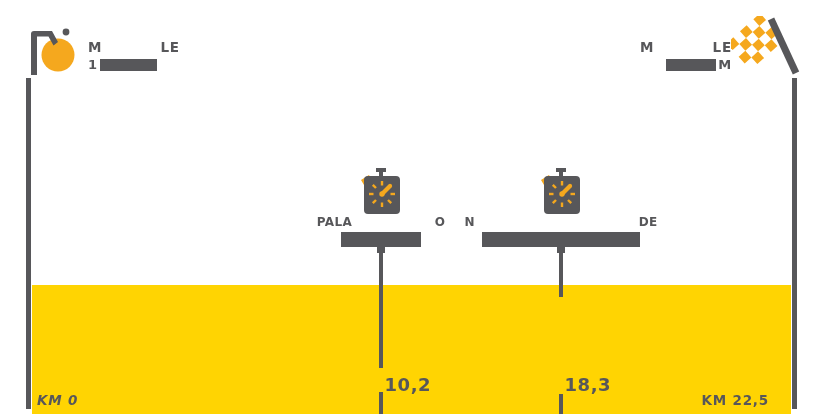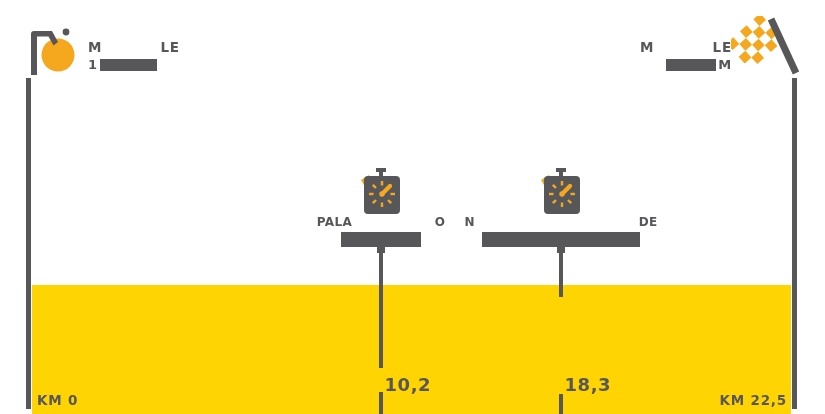--- a/index.html
+++ b/index.html
@@ -31,22 +31,22 @@
     line-height:14px;white-space:nowrap;
   }
   #cp1-label{left:281px;width:200px;top:215px;}
   #cp2-label{left:441px;width:240px;top:215px;}
   .cp-bar{margin:3px auto 0 auto;background:#57575a;height:15px;}
   
   .km-num{font-size:18px;font-weight:bold;letter-spacing:0.5px;text-align:right;width:100px;}
   #km1-num{left:331px;top:374px;}
   #km2-num{left:511px;top:374px;}
   .km-end{font-size:13.5px;font-weight:bold;letter-spacing:0.8px;}
-  #km-start-label{left:37px;top:392px;}
-  #km-end-label{right:38px;top:392px;margin-left:12px;}
+  #km-start-label{left:37px;top:392px;font-style:italic;}
+  #km-end-label{right:56px;top:392px;margin-left:12px;}
   svg{display:block;}
 </style>
 </head>
 <body>
 
 <div class="abs" style="left:27px;top:22px;">
   <svg width="48" height="54" viewBox="0 0 48 54">
     <circle cx="31" cy="33" r="16.5" fill="#f5a81e"></circle>
     <path d="M4,53 L4,12 Q4,9 7,9 L25,9 L31,20 L26.5,23.5 L21.5,14.5 L10,14.5 L10,53 Z" fill="#57575a"></path>
     <circle cx="39" cy="10" r="3.4" fill="#57575a"></circle>

